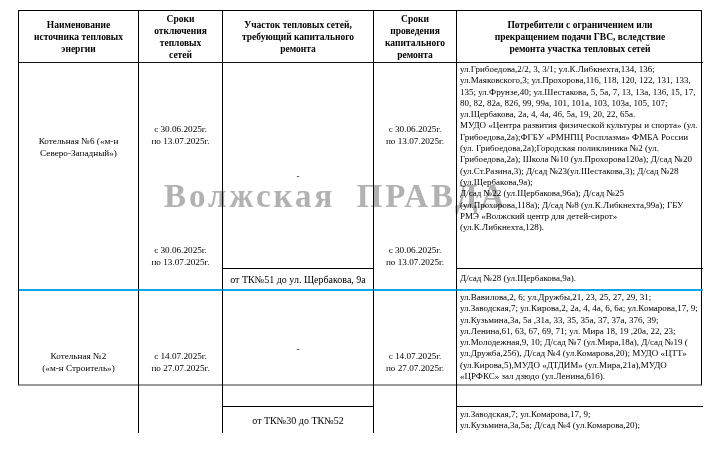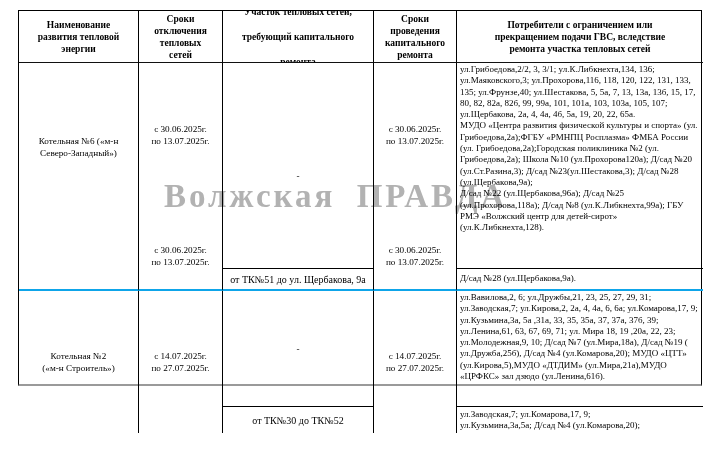--- a/index.html
+++ b/index.html
@@ -84,30 +84,30 @@
 </style>
 </head>
 <body>
 
 <div class="watermark">Волжская ПРАВДА</div>
 
 <div class="ttable">
 
   <div class="cell th" style="grid-row:1;grid-column:1;">
       <div>Наименование</div>
-      <div>развития тепловой</div>
+      <div>источника тепловых</div>
       <div>энергии</div>
     </div>
   <div class="cell th" style="grid-row:1;grid-column:2;">
       <div>Сроки</div>
       <div>отключения</div>
       <div>тепловых</div>
       <div>сетей</div>
     </div>
-  <div class="cell th" style="grid-row:1;grid-column:3;gap:13px;">
+  <div class="cell th" style="grid-row:1;grid-column:3;">
       <div>Участок тепловых сетей,</div>
       <div>требующий капитального</div>
       <div>ремонта</div>
     </div>
   <div class="cell th" style="grid-row:1;grid-column:4;">
       <div>Сроки</div>
       <div>проведения</div>
       <div>капитального</div>
       <div>ремонта</div>
     </div>

